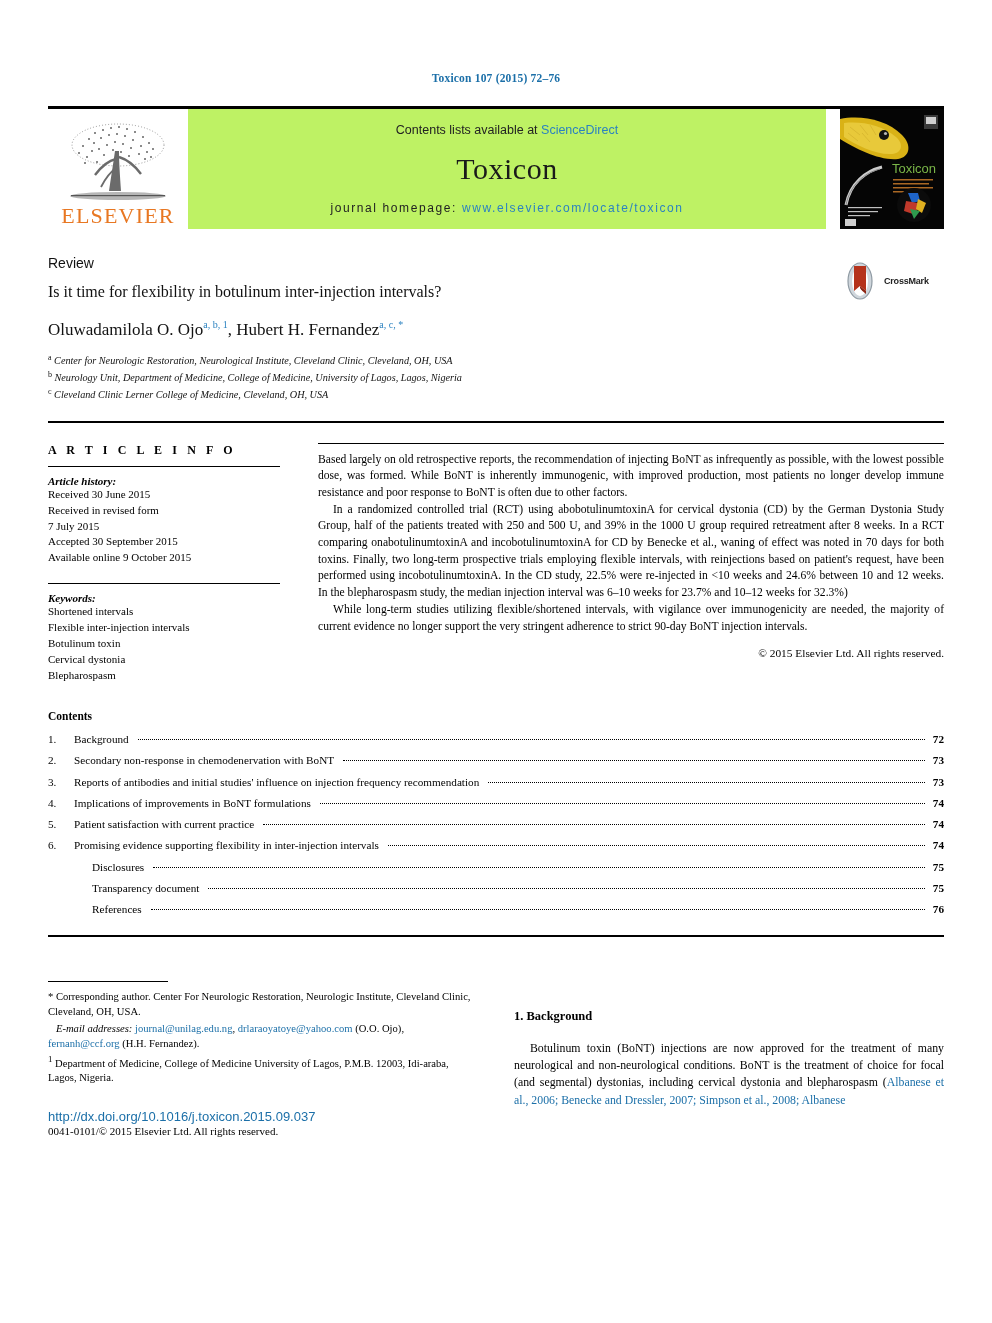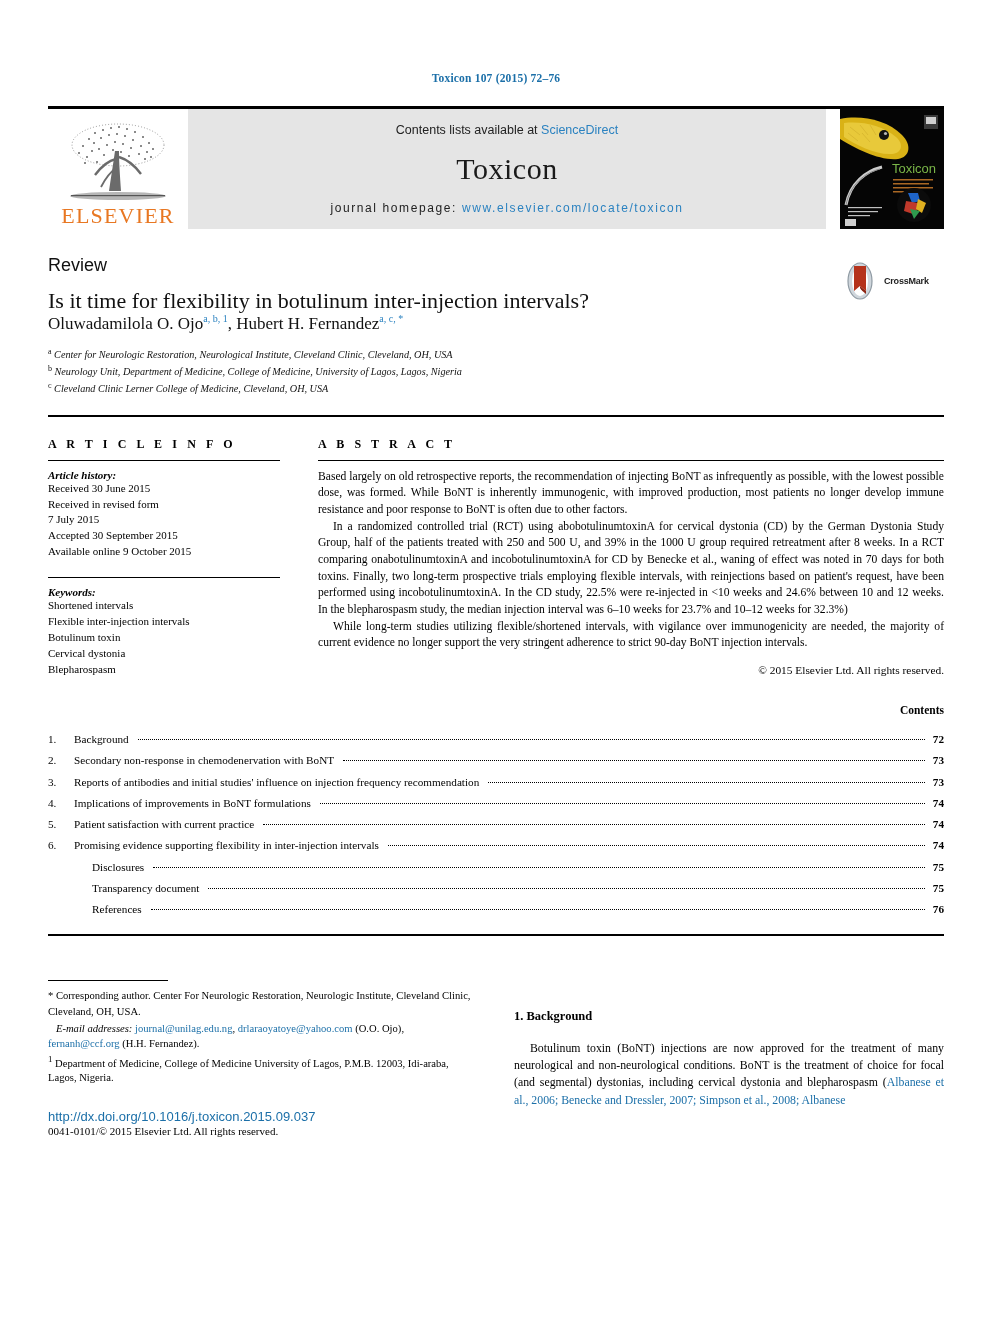--- a/index.html
+++ b/index.html
@@ -61,21 +61,21 @@
     font-family: "Liberation Serif", serif;
     color: #E87722;
     font-size: 22px;
     letter-spacing: 1.2px;
     line-height: 1;
     padding-bottom: 2px;
     white-space: nowrap;
   }
   .banner-center {
     flex: 1 1 auto;
-    background: #e5e5e5;
+    background: #bef264;
     display: flex;
     flex-direction: column;
     justify-content: space-between;
     align-items: center;
     padding: 14px 0 14px 0;
   }
   .contents-avail {
     font-family: "Liberation Sans", sans-serif;
     font-size: 12.5px;
     color: #222;
@@ -105,30 +105,30 @@
     overflow: hidden;
   }
 
   
   .titleblock {
     margin-top: 26px;
     position: relative;
   }
   .artype {
     font-family: "Liberation Sans", sans-serif;
-    font-size: 18px;
+    font-size: 14px;
     color: #111;
     margin-bottom: 12px;
   }
   .paper-title {
     font-family: "Liberation Serif", serif;
-    font-size: 22px;
+    font-size: 16px;
     font-weight: normal;
     color: #111;
-    margin: 0 0 0 0;
+    margin: 0 0 18px 0;
     line-height: 1.15;
     max-width: 760px;
   }
   .authors {
     font-family: "Liberation Serif", serif;
     font-size: 17px;
     color: #111;
     margin-bottom: 12px;
   }
   .authors sup {
@@ -220,22 +220,21 @@
     text-align: right;
     margin-top: 12px;
   }
 
   
   .toc-wrap { margin-top: 26px; }
   .toc-title {
     font-family: "Liberation Serif", serif;
     font-weight: bold;
     font-size: 11.5px;
-    margin-bottom: 13px;
-    text-align: right;
+    margin-bottom: 7px;
   }
   .toc-row {
     display: flex;
     align-items: baseline;
     font-family: "Liberation Serif", serif;
     font-size: 11.2px;
     line-height: 1.9;
   }
   .toc-num {
     width: 26px;
@@ -474,21 +473,20 @@
         <div class="rule-thin"></div>
         <p class="info-label">Keywords:</p>
         <p class="info-line">Shortened intervals</p>
         <p class="info-line">Flexible inter-injection intervals</p>
         <p class="info-line">Botulinum toxin</p>
         <p class="info-line">Cervical dystonia</p>
         <p class="info-line">Blepharospasm</p>
       </div>
 
       <div class="col-abs">
-        <div class="sec-head">A B S T R A C T</div>
         <div class="rule-thin"></div>
         <p class="abs-p">Based largely on old retrospective reports, the recommendation of injecting BoNT as infrequently as possible, with the lowest possible dose, was formed. While BoNT is inherently immunogenic, with improved production, most patients no longer develop immune resistance and poor response to BoNT is often due to other factors.</p>
         <p class="abs-p indent">In a randomized controlled trial (RCT) using abobotulinumtoxinA for cervical dystonia (CD) by the German Dystonia Study Group, half of the patients treated with 250 and 500 U, and 39% in the 1000 U group required retreatment after 8 weeks. In a RCT comparing onabotulinumtoxinA and incobotulinumtoxinA for CD by Benecke et al., waning of effect was noted in 70 days for both toxins. Finally, two long-term prospective trials employing flexible intervals, with reinjections based on patient's request, have been performed using incobotulinumtoxinA. In the CD study, 22.5% were re-injected in &lt;10 weeks and 24.6% between 10 and 12 weeks. In the blepharospasm study, the median injection interval was 6–10 weeks for 23.7% and 10–12 weeks for 32.3%)</p>
         <p class="abs-p indent">While long-term studies utilizing flexible/shortened intervals, with vigilance over immunogenicity are needed, the majority of current evidence no longer support the very stringent adherence to strict 90-day BoNT injection intervals.</p>
         <div class="copyright">© 2015 Elsevier Ltd. All rights reserved.</div>
       </div>
     </div>
 
     <div class="toc-wrap">
       <div class="toc-title">Contents</div>

